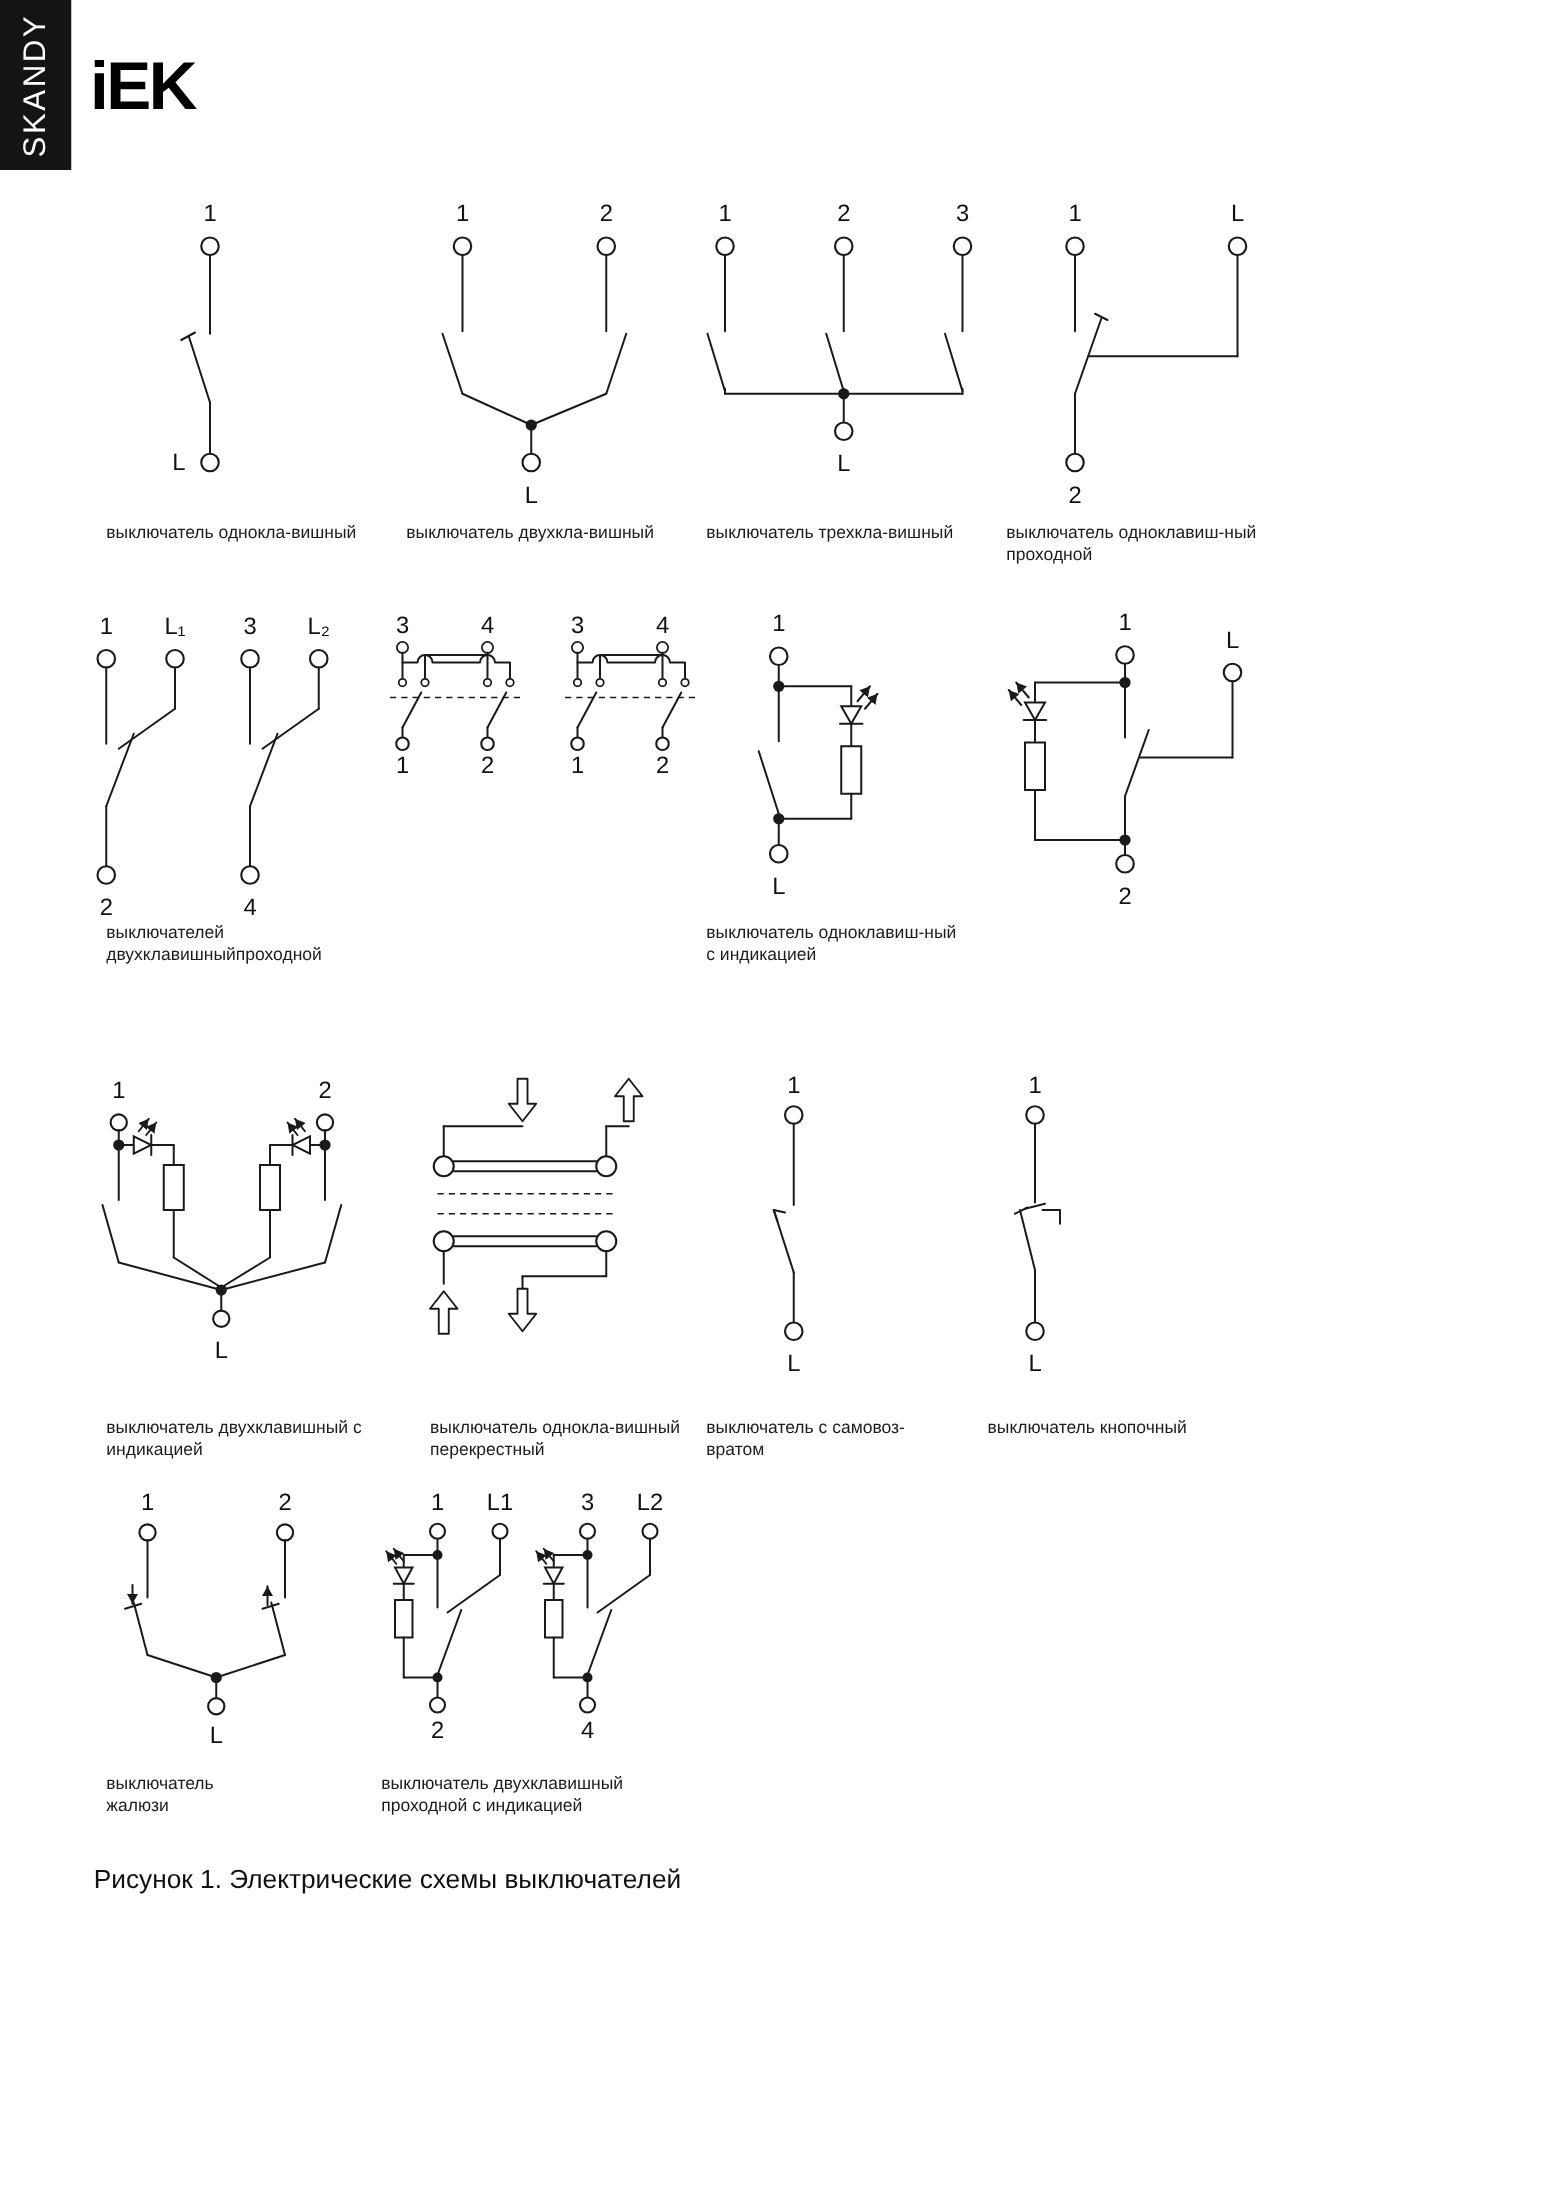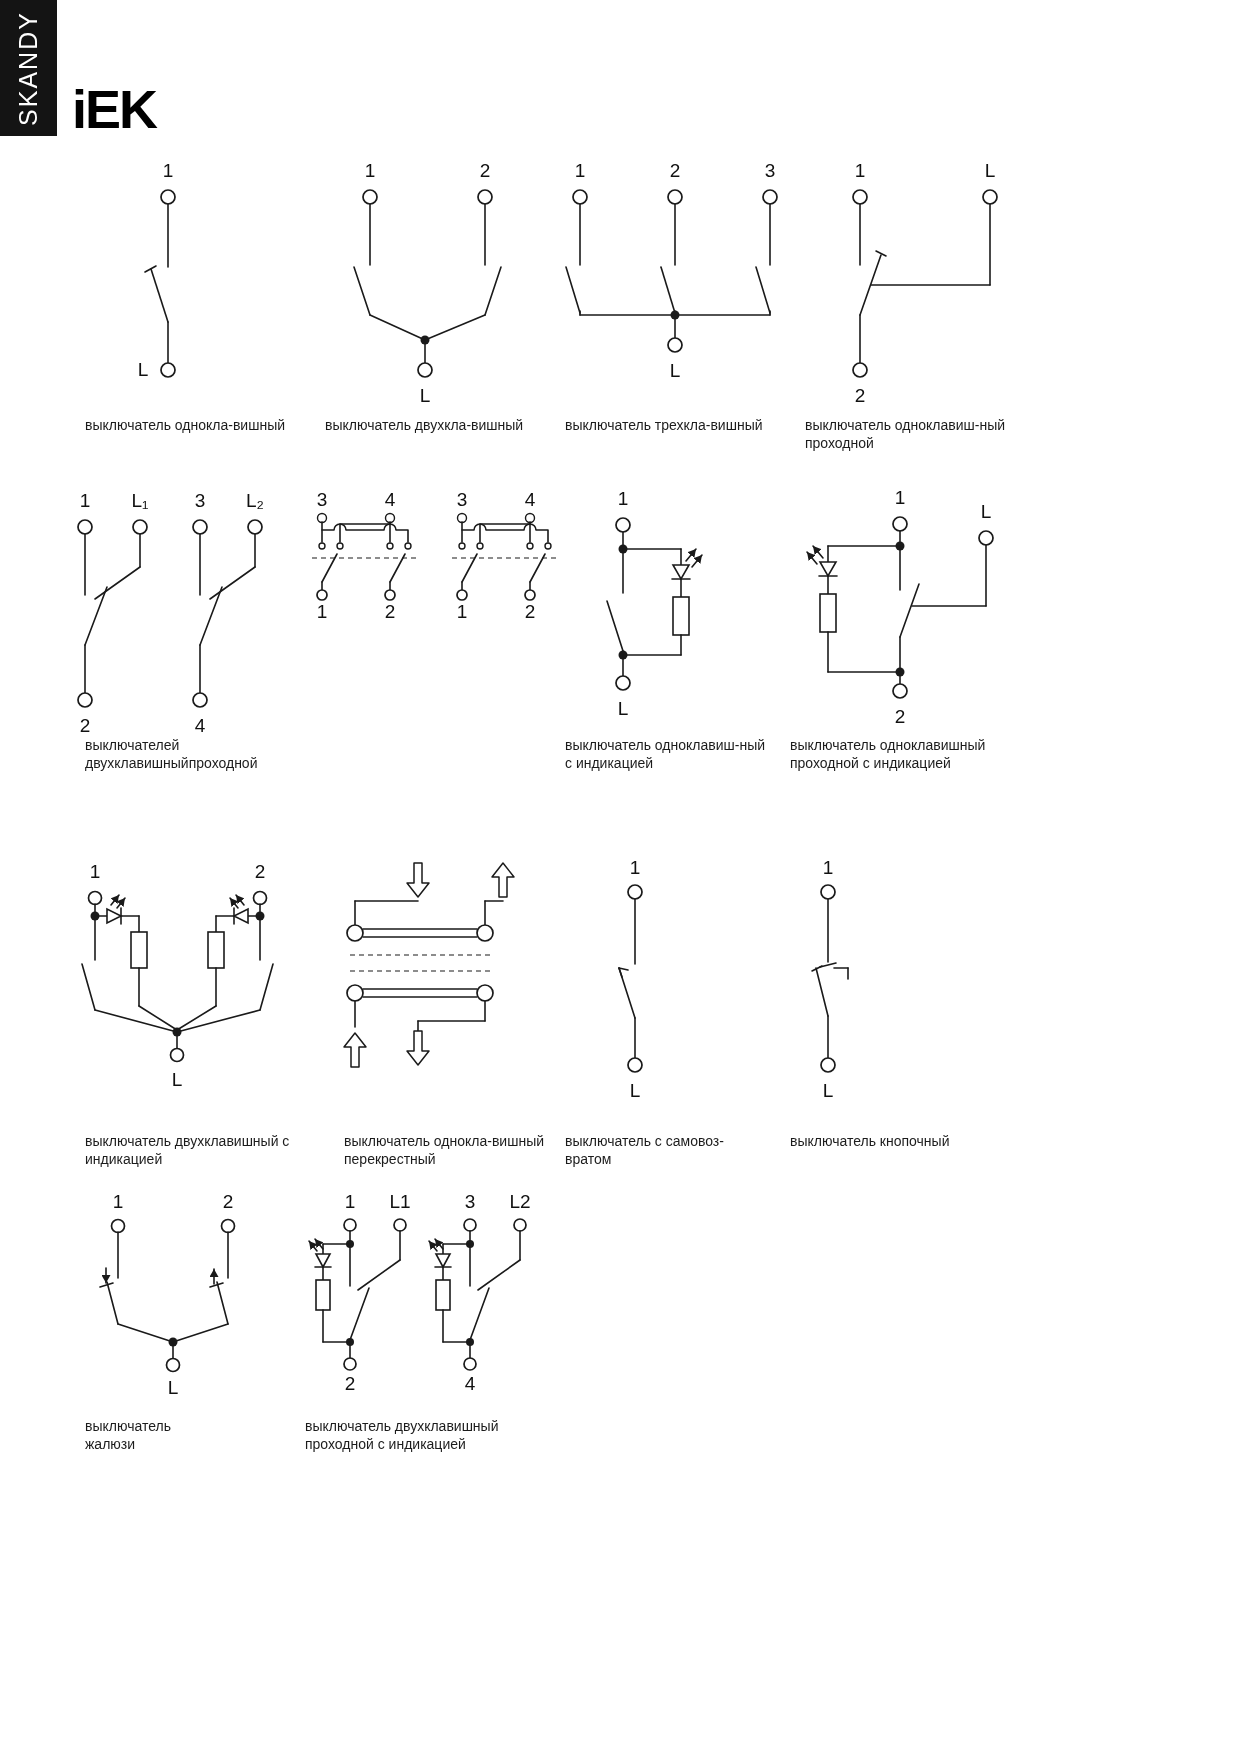--- a/index.html
+++ b/index.html
@@ -1,21 +1,21 @@
 <!DOCTYPE html>
 <html><head>
 <meta charset="utf-8">
 <style>
   * { margin:0; padding:0; box-sizing:border-box; }
   html,body { background:#e8e8e8; }
   body { font-family:"Liberation Sans","DejaVu Sans",sans-serif; }
   .page { position:relative; width:1241px; height:1751px; background:#ffffff; overflow:hidden; margin:0 auto; }
   .series-bar { position:absolute; left:0; top:0; width:57px; height:136px; background:#141414; display:flex; align-items:center; justify-content:center; }
   .series-bar span { transform:rotate(-90deg); color:#fff; font-size:25px; letter-spacing:2px; white-space:nowrap; }
-  .logo { position:absolute; left:72px; top:42px; font-size:54px; font-weight:bold; letter-spacing:-2px; color:#000; line-height:1;margin-top:40px; }
+  .logo { position:absolute; left:72px; top:42px; font-size:54px; font-weight:bold; letter-spacing:-2px; color:#000; line-height:1; }
   .diag { position:absolute; overflow:visible; }
   .cap { position:absolute; font-size:14px; line-height:1.28; color:#1c1c1c; }
   .fig-caption { position:absolute; left:75px; top:1492px; font-size:21px; color:#111; }
   svg .w { stroke:#1a1a1a; stroke-width:1.6; fill:none; stroke-linecap:round; stroke-linejoin:round; }
   svg .term { stroke:#1a1a1a; stroke-width:1.7; fill:#fff; }
   svg .ct { stroke:#1a1a1a; stroke-width:1.4; fill:#fff; }
   svg .dot { fill:#1a1a1a; stroke:none; }
   svg .dash { stroke:#1a1a1a; stroke-width:1.2; fill:none; stroke-dasharray:5 4; }
   svg .comp { stroke:#1a1a1a; stroke-width:1.6; fill:#fff; }
   svg .arr { stroke:#1a1a1a; stroke-width:1.5; fill:#fff; stroke-linejoin:round; }
@@ -243,21 +243,20 @@
       <line class="w" x1="110" y1="155" x2="129" y2="102"></line>
       <line class="w" x1="110" y1="155" x2="110" y2="190"></line>
       <circle class="dot" cx="110" cy="190" r="4.5"></circle>
       <line class="w" x1="110" y1="190" x2="110" y2="202"></line>
       <circle class="term" cx="110" cy="209" r="7"></circle>
     </g>
     <text class="lbl" x="110" y="22">1</text>
     <text class="lbl" x="196" y="36">L</text>
     <text class="lbl" x="110" y="241">2</text>
   </svg>
-  <div class="cap" style="left:790px;top:737px;width:250px">выключатель одноклавишный проходной с индикацией</div>
 
   <svg class="diag" style="left:75px;top:858px" width="240" height="250">
     <g class="draw">
       <circle class="term" cx="20" cy="40" r="6.5"></circle>
       <line class="w" x1="20" y1="46" x2="20" y2="56"></line>
       <circle class="dot" cx="20" cy="58" r="4.5"></circle>
       <line class="w" x1="20" y1="58" x2="32" y2="58"></line>
       <polygon class="comp" points="32,51 32,65 46,58"></polygon>
       <line class="w" x1="46" y1="50" x2="46" y2="66"></line>
       <line class="w" x1="36" y1="47" x2="44" y2="37" marker-end="url(#ah)"></line>
@@ -431,14 +430,15 @@
     </g>
     <text class="lbl" x="45" y="16">1</text>
     <text class="lbl" x="95" y="16">L1</text>
     <text class="lbl" x="165" y="16">3</text>
     <text class="lbl" x="215" y="16">L2</text>
     <text class="lbl" x="45" y="198">2</text>
     <text class="lbl" x="165" y="198">4</text>
   </svg>
   <div class="cap" style="left:305px;top:1418px;width:235px">выключатель двухклавишный проходной с индикацией</div>
 
+  <div class="fig-caption">Рисунок 1. Электрические схемы выключателей</div>
 
 </div>
 
 </body></html>

